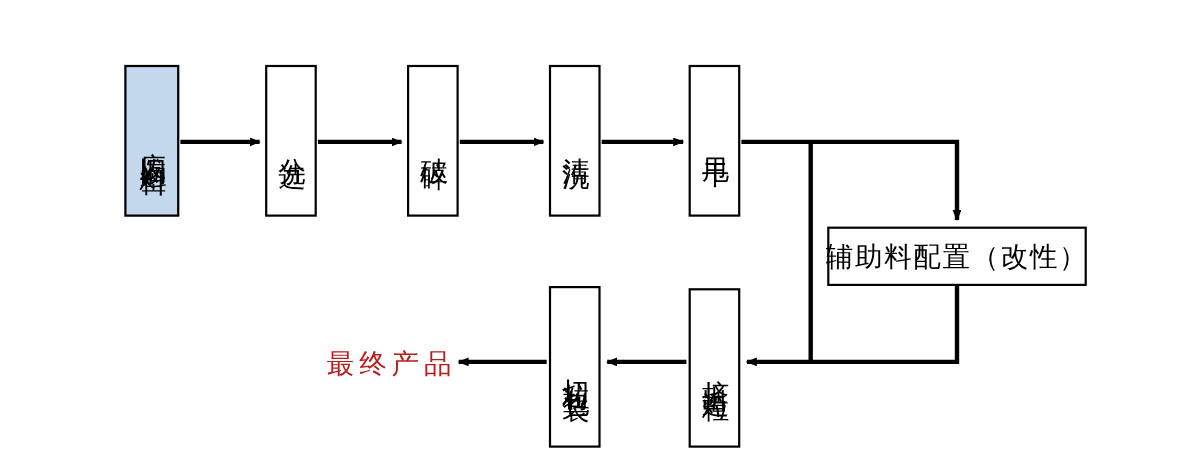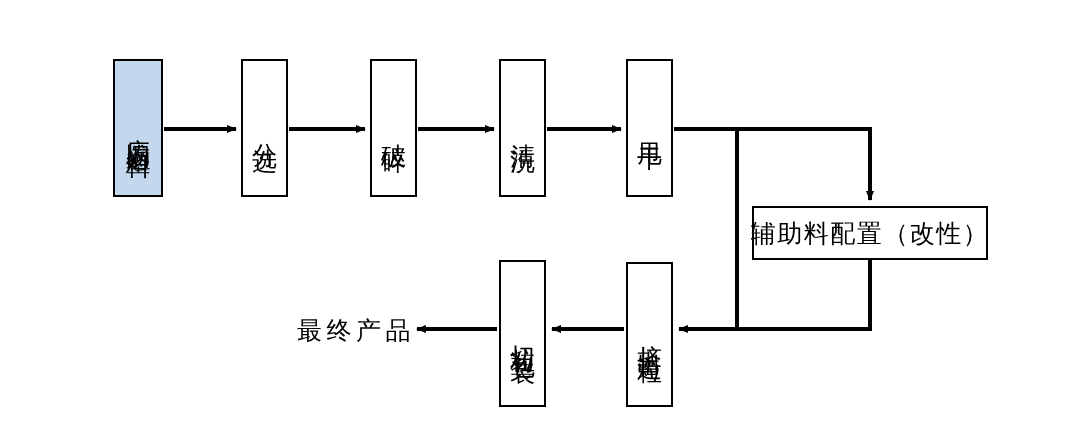--- a/index.html
+++ b/index.html
@@ -45,21 +45,21 @@
   }
   .node.horiz .label {
     font-size: 25px;
     letter-spacing: 0.06em;
     white-space: nowrap;
   }
   .plain-text {
     position: absolute;
     font-size: 25px;
     letter-spacing: 0.18em;
-    color: #000000;
+    color: #b91c1c;
     white-space: nowrap;
   }
   svg.connectors {
     position: absolute;
     left: 0;
     top: 0;
     width: 1080px;
     height: 423px;
     pointer-events: none;
   }

